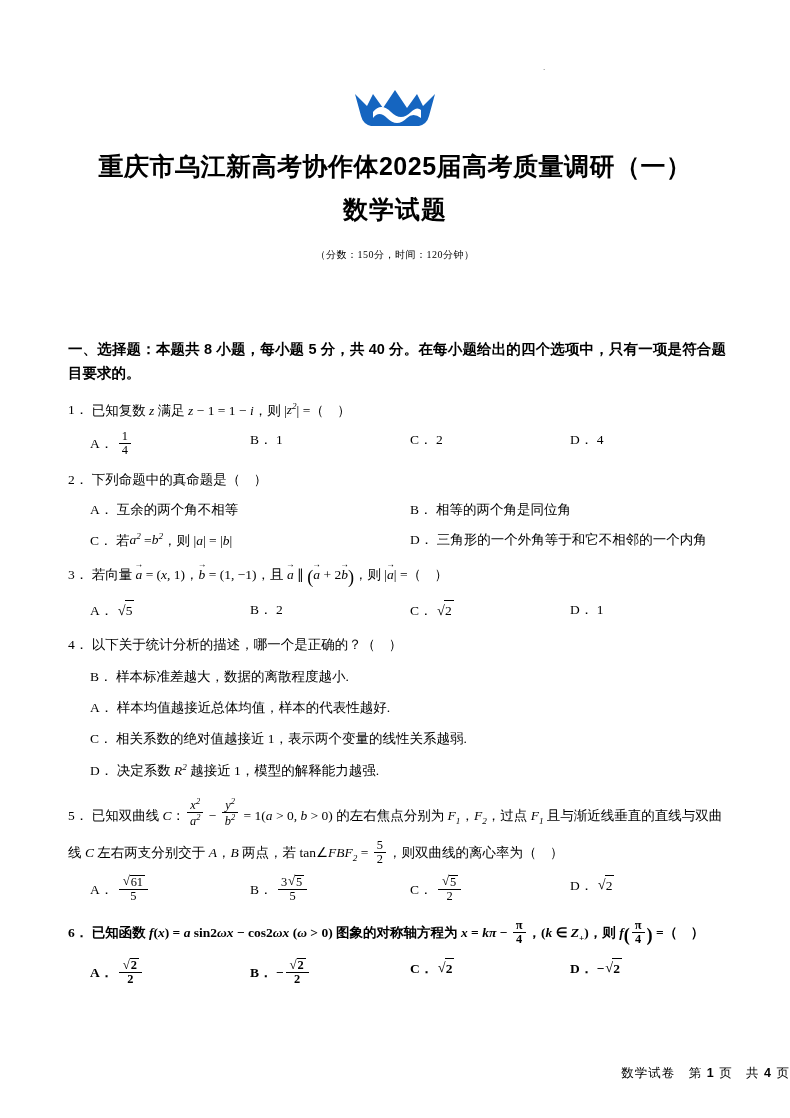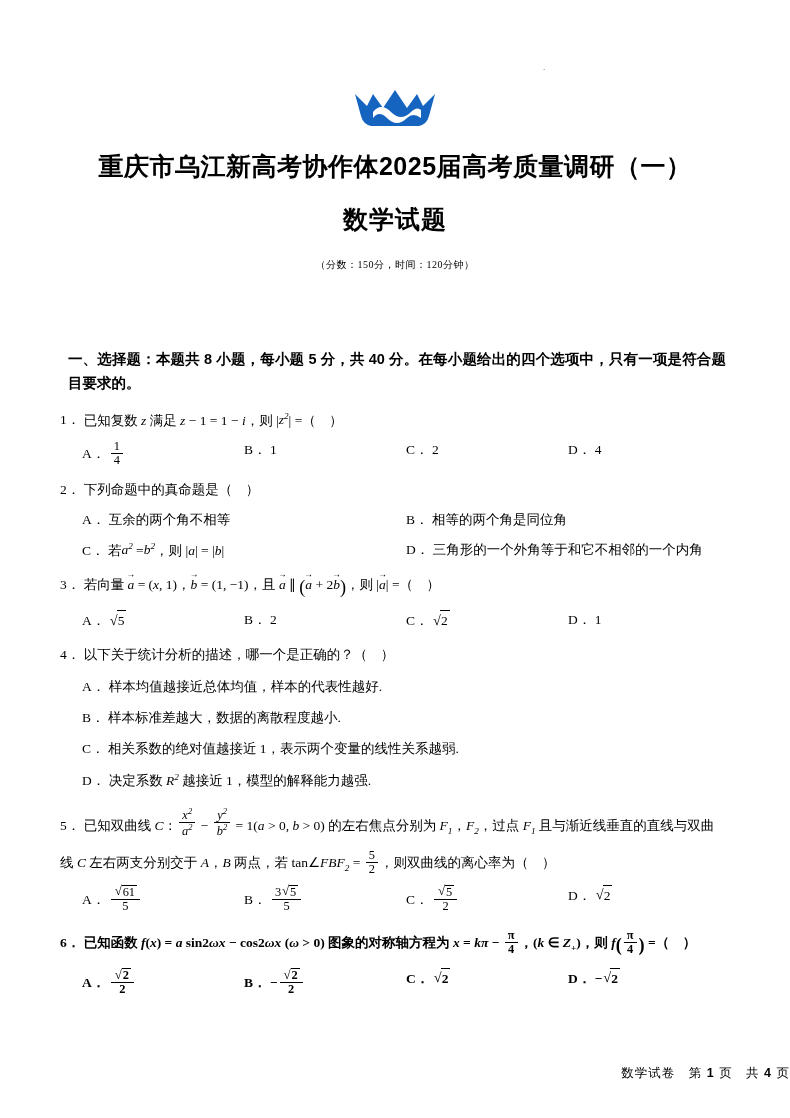--- a/index.html
+++ b/index.html
@@ -46,41 +46,42 @@
     font-size: 25px;
     letter-spacing: 0.5px;
     margin-top: 16px;
     color: #000;
   }
   .doc-subtitle {
     text-align: center;
     font-family: "Liberation Sans", sans-serif;
     font-weight: bold;
     font-size: 25px;
-    margin-top: 20px;
+    margin-top: 10px;
     letter-spacing: 1px;
   }
   .doc-meta {
     text-align: center;
     font-size: 10px;
     margin-top: 22px;
     letter-spacing: 0.5px;
   }
   .section-head {
     font-family: "Liberation Sans", sans-serif;
     font-weight: bold;
     font-size: 14.5px;
     line-height: 1.65;
     margin-top: 76px;
     margin-left: 8px;
     margin-right: 4px;
     text-align: justify;
   }
   .q {
     margin-top: 13px;
+    margin-left: 8px;
     font-size: 13.5px;
     line-height: 1.55;
   }
   .q-stem {
     display: block;
   }
   .q-num {
     display: inline-block;
   }
   .opts {
@@ -249,26 +250,26 @@
     </div>
   </div>
 
   <div class="q">
     <span class="q-stem">
       <span class="q-num">4．</span>
       <span>以下关于统计分析的描述，哪一个是正确的？（　）</span>
     </span>
     <div class="opts stack">
       <div class="opt">
+        <span>B．</span>
+        <span>样本标准差越大，数据的离散程度越小.</span>
+      </div>
+      <div class="opt">
         <span>A．</span>
         <span>样本均值越接近总体均值，样本的代表性越好.</span>
-      </div>
-      <div class="opt">
-        <span>B．</span>
-        <span>样本标准差越大，数据的离散程度越小.</span>
       </div>
       <div class="opt">
         <span>C．</span>
         <span>相关系数的绝对值越接近 1，表示两个变量的线性关系越弱.</span>
       </div>
       <div class="opt">
         <span>D．</span>
         决定系数 <span class="mi">R<span class="sup">2</span></span> 越接近 1，模型的解释能力越强.
       </div>
     </div>

